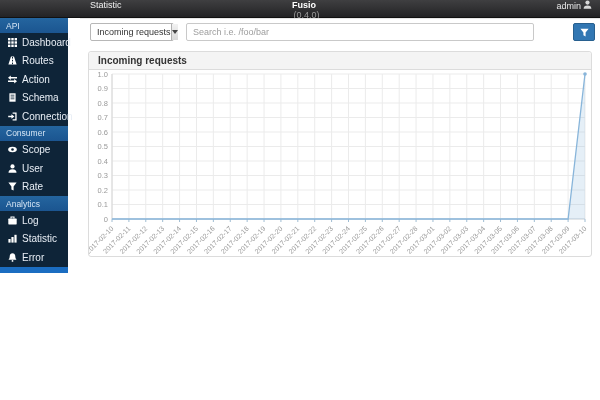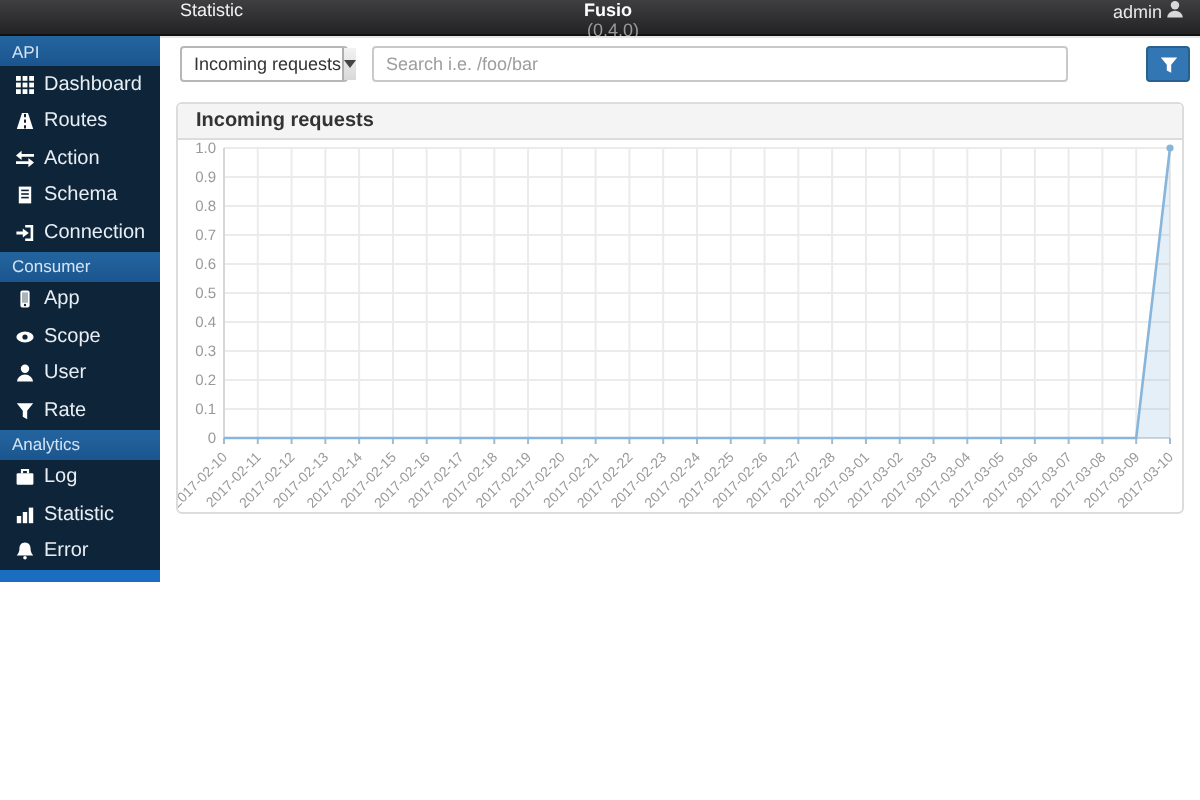--- a/index.html
+++ b/index.html
@@ -9,21 +9,21 @@
   
   .navbar { position:absolute; left:0; top:0; width:600px; height:18px;
     background:linear-gradient(#3f3f41,#232325); border-bottom:1px solid #111;
     display:flex; align-items:center; color:#fff; font-size:9px;flex-direction:column; }
   .brand { font-weight:bold; margin-left:8px; color:#fff; }
   .version { color:#9a9a9a; margin-left:13px; }
   .nav-title { position:absolute; left:90px; color:#f2f2f2; }
   .nav-user { position:absolute; right:8px; display:flex; align-items:center; gap:2px; color:#e8e8e8; }
 
   
-  .sidebar { position:absolute; left:0; top:18px; width:80px; background:#0e2438; color:#e8eef5; }
+  .sidebar { position:absolute; left:0; top:18px; width:68px; background:#0e2438; color:#e8eef5; }
   .sb-section-header { height:15px; background:linear-gradient(#24659f,#1b5590);
     color:#d4e4f4; font-size:8.5px; display:flex; align-items:center; padding-left:6px; }
   .sb-item { height:18.5px; display:flex; align-items:center; padding-left:7px; cursor:pointer; }
   .sb-icon { width:11px; height:9px; display:inline-flex; align-items:center; justify-content:center; margin-right:4px; flex:0 0 11px; }
   .sb-icon svg { display:block; }
   .sb-label { font-size:10px; color:#e8eef5; white-space:nowrap; }
   .sb-footer { height:6px; background:#1b6dc1; }
 
   
   .content { position:absolute; left:80px; top:18px; width:520px; height:382px; background:#fff; border-top:1px solid #e6e6e6; }
@@ -126,30 +126,20 @@
         <svg width="9" height="9" viewBox="0 0 9 9">
             <path d="M4.6 0.5 L8.6 0.5 L8.6 8.5 L4.6 8.5 L4.6 7.2 L7.3 7.2 L7.3 1.8 L4.6 1.8 Z" fill="#fff"></path>
             <path d="M0.2 3.8 L3.4 3.8 L3.4 2.2 L6.4 4.5 L3.4 6.8 L3.4 5.2 L0.2 5.2 Z" fill="#fff"></path>
           </svg>
       </span>
       <span class="sb-label">Connection</span>
     </div>
 
     <div class="sb-section-header">Consumer</div>
 
-    <div class="sb-item">
-      <span class="sb-icon">
-        <svg width="9" height="9" viewBox="0 0 9 9">
-            <rect x="2.2" y="0.2" width="4.6" height="8.6" rx="1" fill="#fff"></rect>
-            <circle cx="4.5" cy="7.5" r="0.6" fill="#0e2438"></circle>
-            <rect x="3" y="1.2" width="3" height="5.2" fill="#0e2438" opacity="0.35"></rect>
-          </svg>
-      </span>
-      <span class="sb-label">App</span>
-    </div>
 
     <div class="sb-item">
       <span class="sb-icon">
         <svg width="9" height="9" viewBox="0 0 9 9">
             <ellipse cx="4.5" cy="4.5" rx="4.3" ry="2.7" fill="#fff"></ellipse>
             <circle cx="4.5" cy="4.5" r="1.3" fill="#0e2438"></circle>
           </svg>
       </span>
       <span class="sb-label">Scope</span>
     </div>

